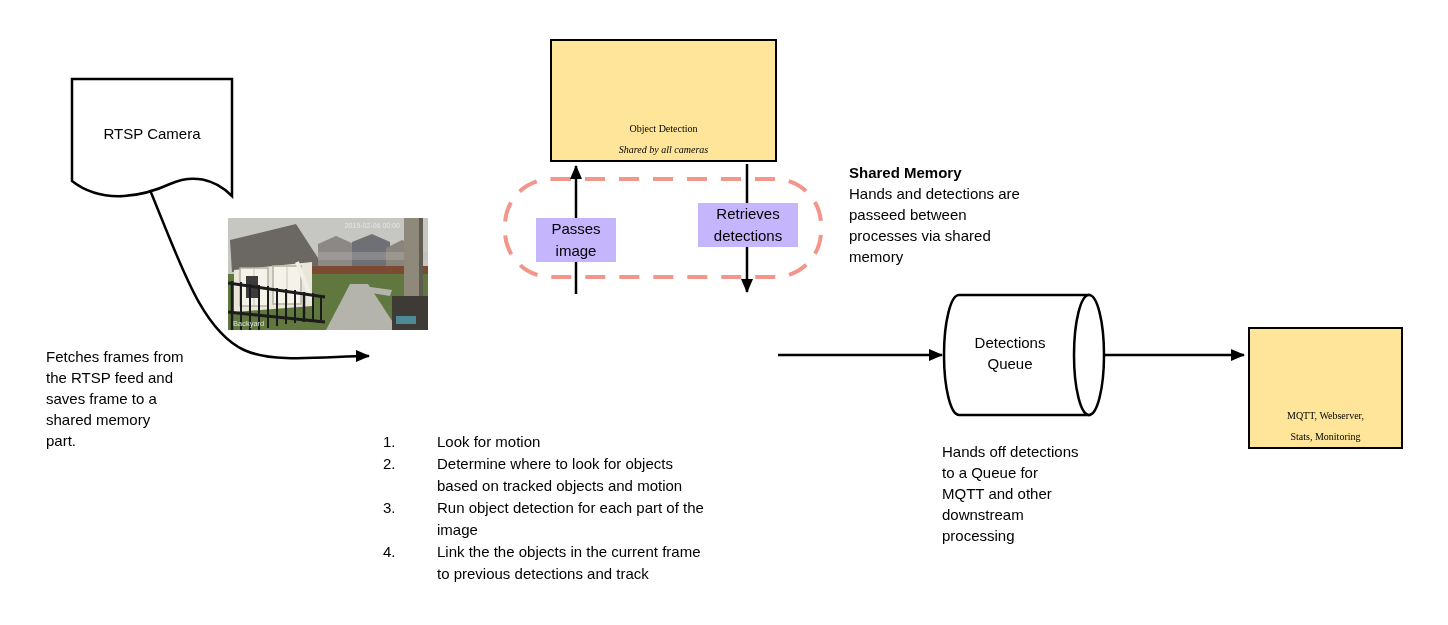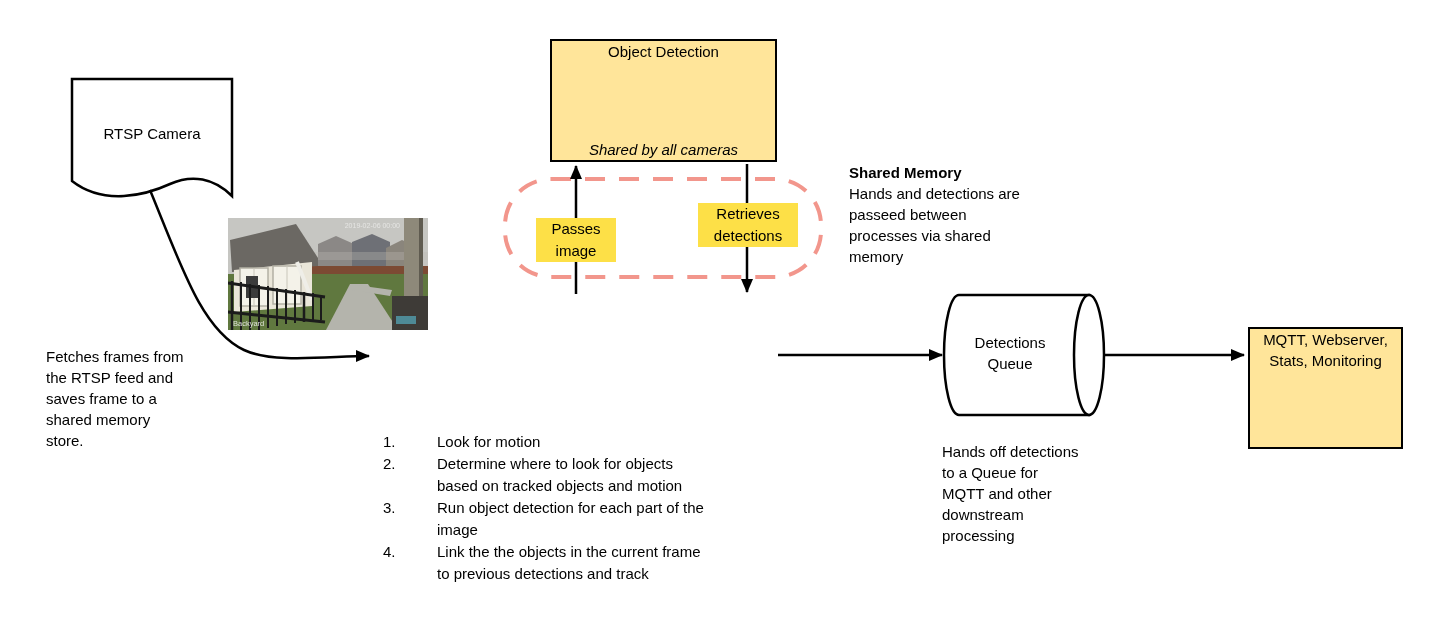--- a/index.html
+++ b/index.html
@@ -9,27 +9,27 @@
   }
   html,body{margin:0;padding:0;background:#ffffff;}
   #stage{
     position:relative;width:1448px;height:625px;background:#ffffff;overflow:hidden;
     font-family:"Liberation Sans",sans-serif;color:#000;
   }
   .ybox{
     position:absolute;z-index:1;
     background:var(--box-fill);
     border:2px solid var(--box-border);
-    display:flex;flex-direction:column;align-items:center;justify-content:space-between;
-    font-size:15px;line-height:21px;text-align:center;box-sizing:border-box;
+    display:flex;flex-direction:column;align-items:center;justify-content:flex-end;
+    font-size:10px;line-height:21px;text-align:center;box-sizing:border-box;font-family:Liberation Serif, serif;
   }
   #svg-layer{position:absolute;left:0;top:0;z-index:2;pointer-events:none;}
   .lbl{position:absolute;z-index:3;font-size:15px;line-height:21px;white-space:pre-line;}
   .lbl.center{text-align:center;}
-  .lbl.whitebg{background:#fde047;line-height:22px;}
+  .lbl.whitebg{background:#c4b5fd;line-height:22px;}
   .bold{font-weight:bold;}
   .italic{font-style:italic;}
   #box-object-detection{left:550px;top:39px;width:227px;height:123px;}
   #box-camera-n{left:375px;top:296px;width:402px;height:121px;}
   #box-mqtt{left:1248px;top:295px;width:155px;height:122px;margin-top:32px;}
   #lbl-rtsp{left:82px;top:123px;width:140px;}
   #lbl-fetch{left:46px;top:346px;width:185px;}
   #lbl-passes{left:536px;top:218px;width:80px;}
   #lbl-retrieves{left:698px;top:203px;width:100px;}
   #lbl-shared-memory{left:849px;top:141px;width:215px;}
@@ -136,21 +136,21 @@
       <text x="233" y="326" font-size="7.5" fill="#ffffff" opacity="0.8" font-family="Liberation Sans, sans-serif">Backyard</text>
     </g>
   </svg>
 
   <div class="lbl center" id="lbl-rtsp">RTSP Camera</div>
 
   <div class="lbl" id="lbl-fetch">Fetches frames from
 the RTSP feed and
 saves frame to a
 shared memory
-store.</div>
+part.</div>
 
   <div class="lbl center whitebg" id="lbl-passes">Passes
 image</div>
 
   <div class="lbl center whitebg" id="lbl-retrieves">Retrieves
 detections</div>
 
   <div class="lbl" id="lbl-shared-memory">
     <span class="bold">Shared Memory</span>
     <div>Hands and detections are

